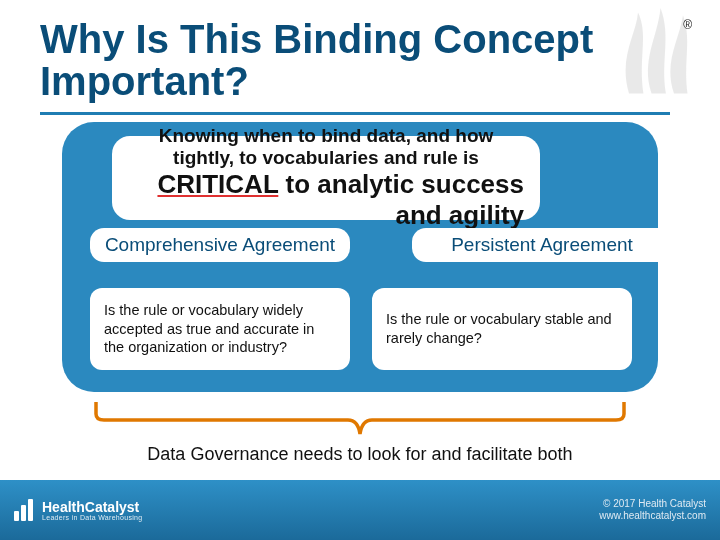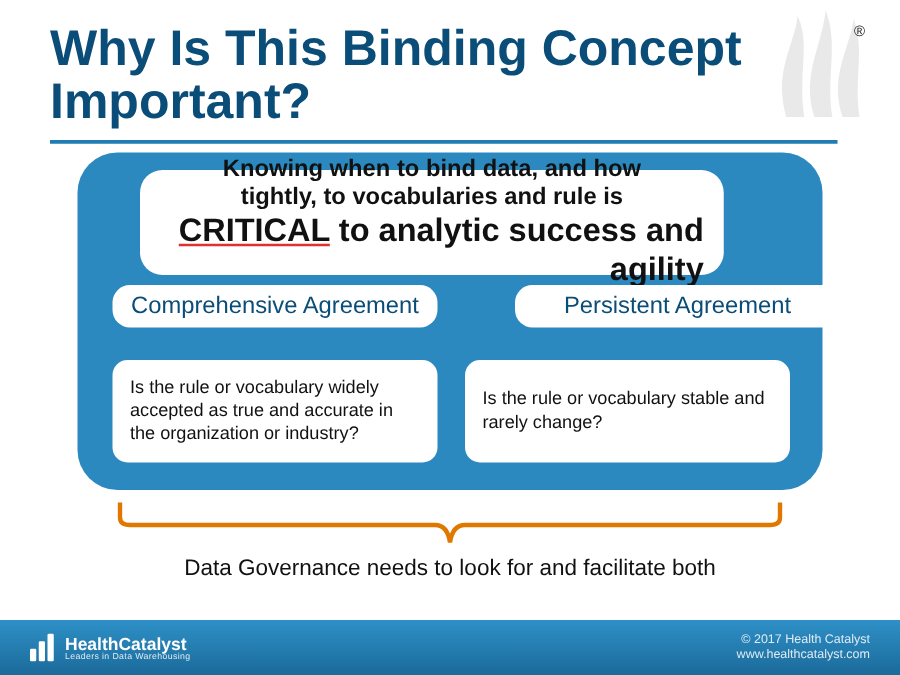--- a/index.html
+++ b/index.html
@@ -4,36 +4,36 @@
 <style>
   * { margin: 0; padding: 0; box-sizing: border-box; }
   html, body { width: 720px; height: 540px; font-family: Arial, Helvetica, sans-serif; background: #fff; overflow: hidden; }
   .slide { position: relative; width: 720px; height: 540px; background: #fff; }
   .title-wrap { padding: 18px 40px 6px 40px; }
   .title { font-size: 40px; font-weight: bold; color: #0a4d78; line-height: 1.05; }
   .title-rule { height: 3px; background: #1f7db3; margin-top: 10px; width: 630px; }
   .flame { position: absolute; top: 8px; right: 14px; width: 100px; height: 90px; opacity: 0.18; }
   .reg { position: absolute; top: 18px; right: 28px; font-size: 12px; color: #222; }
   .card { position: absolute; left: 62px; top: 122px; width: 596px; height: 270px; background: #2b89bf; border-radius: 32px; }
-  .card-top { position: absolute; left: 50px; top: 14px; width: 467px; height: 84px; background: #fff; border-radius: 18px; display: flex; flex-direction: column; align-items: center; justify-content: center; padding: 6px 16px; }
+  .card-top { position: absolute; left: 50px; top: 14px; width: 428px; height: 84px; background: #fff; border-radius: 18px; display: flex; flex-direction: column; align-items: center; justify-content: center; padding: 6px 16px; }
   .card-top .line1 { font-size: 19px; font-weight: bold; color: #111; text-align: center; }
   .card-top .line2 { font-size: 19px; font-weight: bold; color: #111; text-align: center; }
   .card-top .line3 { font-size: 26px; font-weight: bold; color: #111; text-align: right; }
   .critical { text-decoration: underline; text-decoration-color: #e03030; }
   .row-head { position: absolute; top: 106px; width: 260px; height: 34px; background: #fff; border-radius: 14px; display: flex; align-items: center; justify-content: center; }
   .row-head.left { left: 28px; }
   .row-head.right { left: 310px; margin-left: 40px; }
   .row-head span { font-size: 19px; color: #0a4d78; text-align: center; line-height: 1.05; }
   .row-body { position: absolute; top: 166px; width: 260px; height: 82px; background: #fff; border-radius: 12px; padding: 10px 14px; display: flex; align-items: center; }
   .row-body.left { left: 28px; }
   .row-body.right { left: 310px; }
   .row-body span { font-size: 14.5px; color: #111; line-height: 1.3; }
   .bracket-wrap { position: absolute; left: 92px; top: 400px; width: 536px; height: 40px; }
   .footnote { position: absolute; left: 0; right: 0; top: 444px; text-align: center; font-size: 18px; color: #111; }
-  .footer { position: absolute; left: 0; bottom: 0; width: 720px; height: 44px; background: linear-gradient(#2e90c7, #1b6a9a); display: flex; align-items: center; justify-content: space-between; padding: 0 24px; }
+  .footer { position: absolute; left: 0; bottom: 0; width: 720px; height: 60px; background: linear-gradient(#2e90c7, #1b6a9a); display: flex; align-items: center; justify-content: space-between; padding: 0 14px; }
   .footer-left { display: flex; align-items: center; gap: 6px; color: #fff; }
   .hc-mark { display: inline-flex; width: 22px; height: 22px; align-items: flex-end; }
   .hc-mark i { width: 5px; background: #fff; margin-right: 2px; border-radius: 1px; }
   .brand-text { display: flex; flex-direction: column; line-height: 1; }
   .brand-text .big { font-size: 14px; font-weight: bold; }
   .brand-text .small { font-size: 7px; opacity: 0.85; letter-spacing: 0.3px; }
   .footer-right { display: flex; flex-direction: column; align-items: flex-end; color: #dfeaf3; font-size: 10px; line-height: 1.2; }
 </style>
 </head>
 <body>

